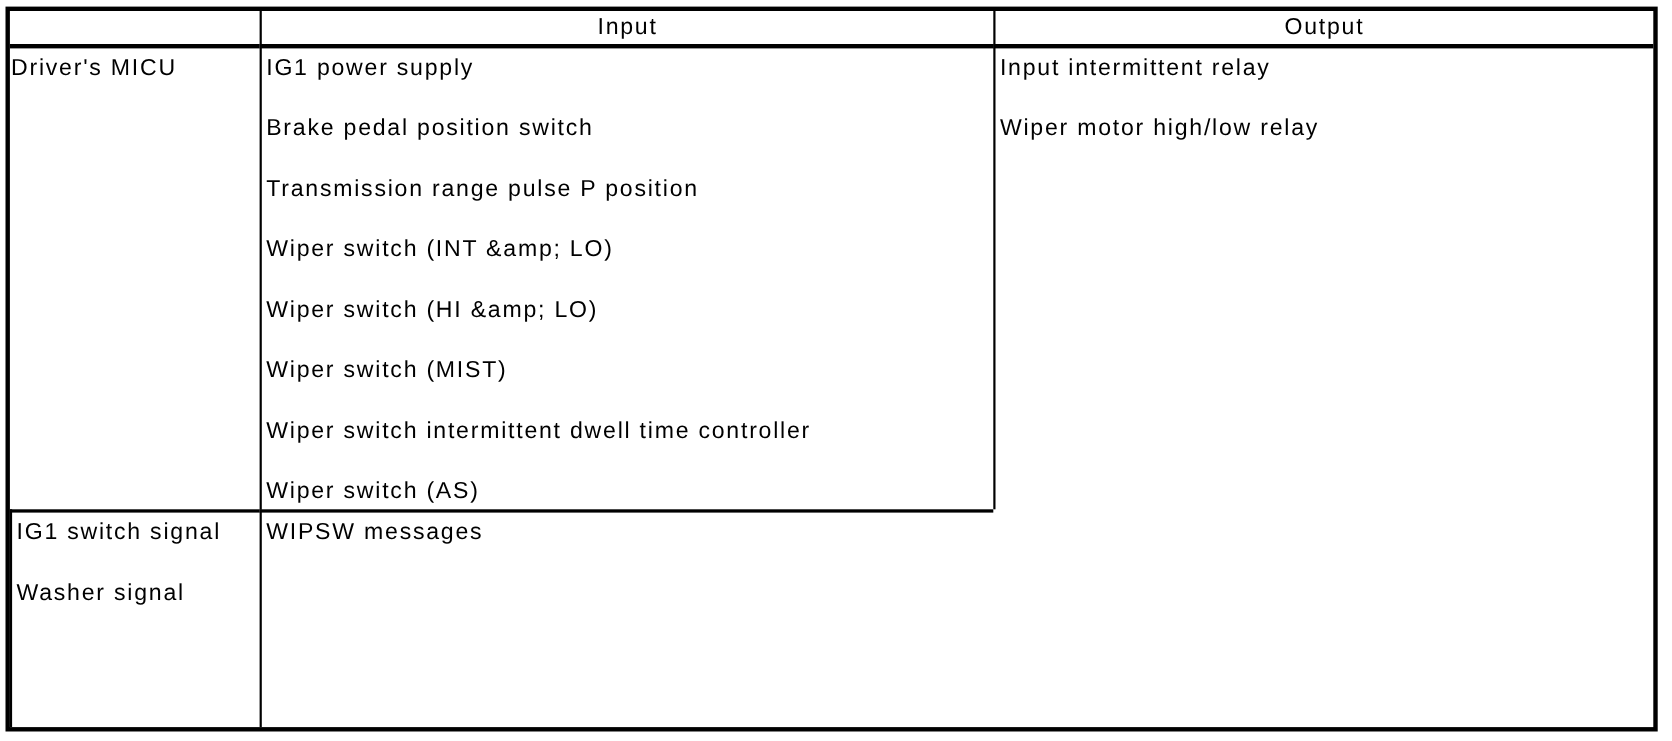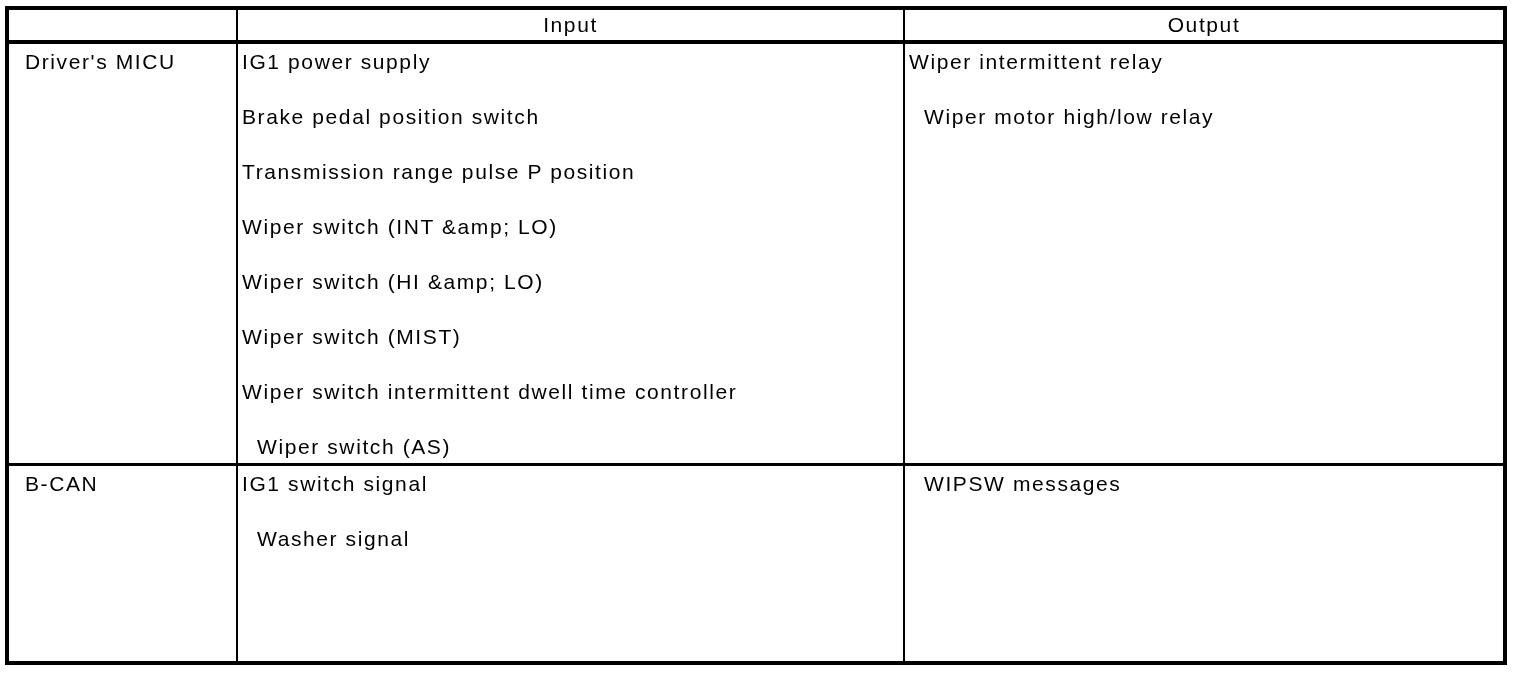--- a/index.html
+++ b/index.html
@@ -56,21 +56,20 @@
   }
   .list-cell {
     padding: 7px 0 0 4px;
   }
   .item {
     margin: 0 0 33px 0;
     padding: 0;
   }
   .item:last-child {
     margin-bottom: 0;
-    padding-left: 15px;
   }
 </style>
 </head>
 <body>
 
 <div class="io-table">
 
   <div class="cell hdr col1"></div>
   <div class="cell hdr col2">
     <span>Input</span>
@@ -86,27 +85,24 @@
     <p class="item">IG1 power supply</p>
     <p class="item">Brake pedal position switch</p>
     <p class="item">Transmission range pulse P position</p>
     <p class="item">Wiper switch (INT &amp;amp; LO)</p>
     <p class="item">Wiper switch (HI &amp;amp; LO)</p>
     <p class="item">Wiper switch (MIST)</p>
     <p class="item">Wiper switch intermittent dwell time controller</p>
     <p class="item">Wiper switch (AS)</p>
   </div>
   <div class="cell list-cell col3 row1">
-    <p class="item">Wiper intermittent relay</p>
+    <p class="item">Input intermittent relay</p>
     <p class="item">Wiper motor high/low relay</p>
   </div>
 
-  <div class="cell src-cell col1 row2">
-    <p class="item">B-CAN</p>
-  </div>
   <div class="cell list-cell col2 row2">
     <p class="item">IG1 switch signal</p>
     <p class="item">Washer signal</p>
   </div>
   <div class="cell list-cell col3 row2">
     <p class="item">WIPSW messages</p>
   </div>
 
 </div>
 

